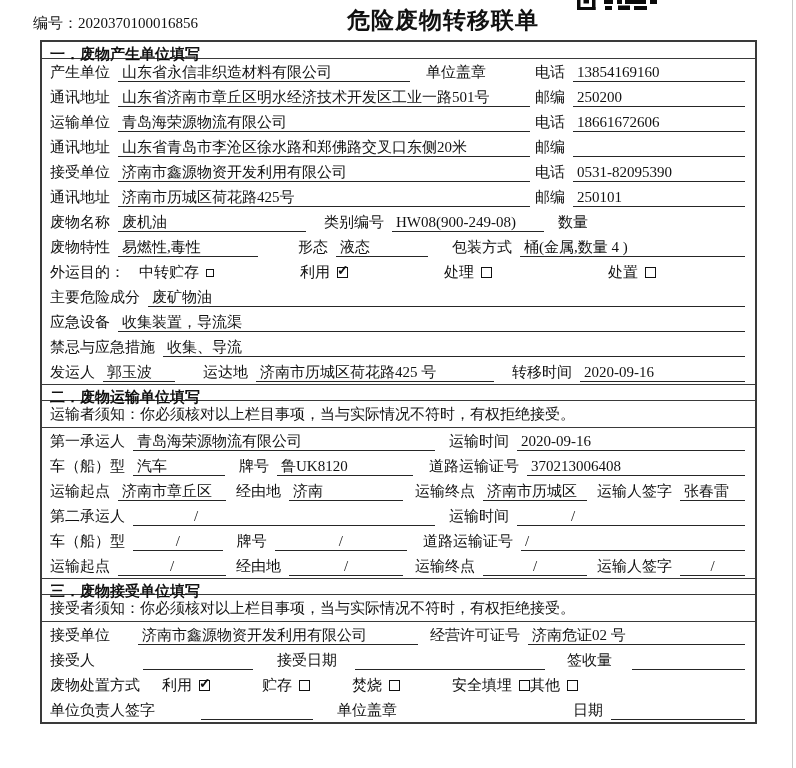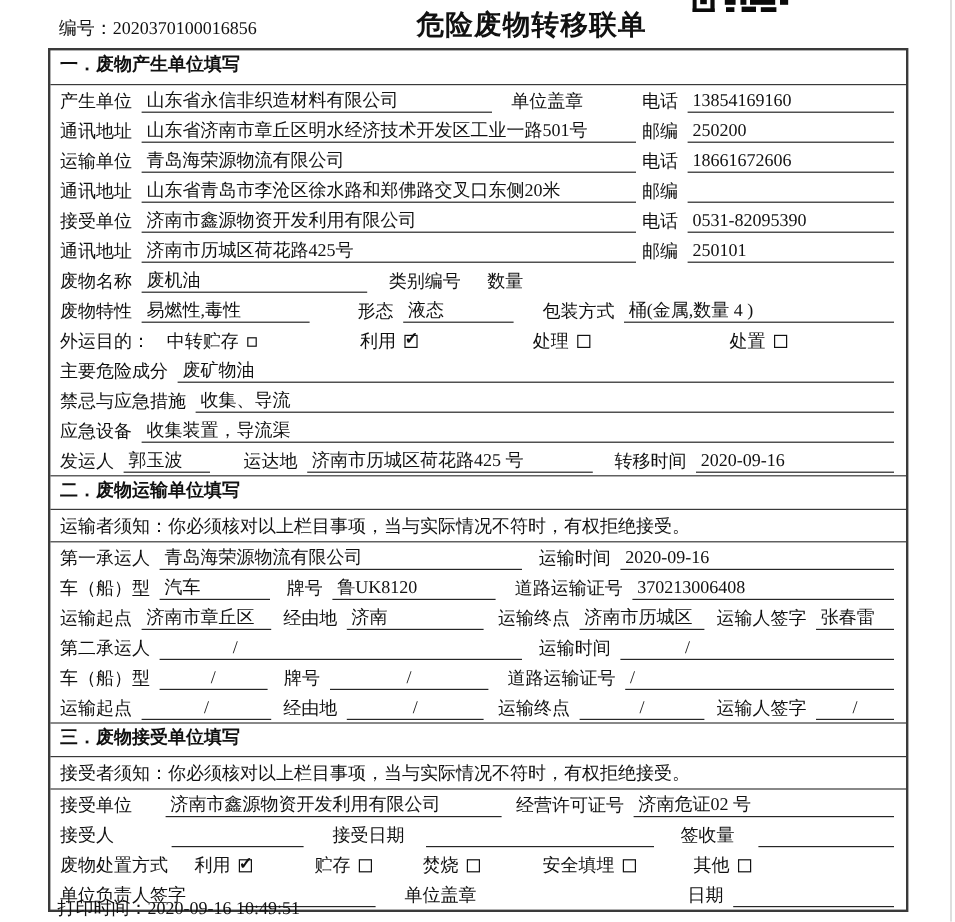--- a/index.html
+++ b/index.html
@@ -5,35 +5,35 @@
   * { margin:0; padding:0; box-sizing:border-box; }
   html,body { background:#ffffff; }
   body {
     width:796px; height:768px; position:relative; overflow:hidden;
     font-family:"Liberation Serif","DejaVu Serif",serif;
     color:#111; font-size:15px;
   }
   .page { position:relative; width:796px; height:768px; }
   .page-edge { position:absolute; right:3px; top:0; bottom:0; width:1px; background:#c9c9c9; }
 
-  .serial { position:absolute; left:49px; top:14px; white-space:nowrap; }
+  .serial { position:absolute; left:33px; top:14px; white-space:nowrap; }
   .title {
     position:absolute; left:0; right:0; top:5px; text-align:center;
     padding-left:90px; font-family:Liberation Mono, monospace;
     font-weight:bold; font-size:23px; letter-spacing:1px;
   }
   .qr { position:absolute; left:577px; top:0; }
 
   .form {
     position:absolute; left:40px; top:40px; width:717px;
     border:2px solid #3a3a3a; background:#fff;
   }
   .sec-title {
     font-family:"Liberation Sans","DejaVu Sans",sans-serif;
-    font-weight:bold; font-size:15px; padding:2px 8px; height:29px; line-height:19px;
+    font-weight:bold; font-size:15px; padding:2px 8px; height:17px; line-height:19px;
   }
   .bb { border-bottom:1.5px solid #3a3a3a; }
   .bt { border-top:1.5px solid #3a3a3a; }
 
   .row {
     display:flex; align-items:flex-end; height:25px;
     padding:0 10px 2px 8px; white-space:nowrap;
   }
   .row.notice { height:27px; align-items:center; padding-bottom:0; }
   .lbl { flex:none; margin-right:8px; }
@@ -141,20 +141,21 @@
       <span class="rgrp">
         <span class="lbl">邮编</span>
         <span class="fld">250101</span>
       </span>
     </div>
 
     <div class="row">
       <span class="lbl">废物名称</span>
       <span class="fld" style="width:188px">废机油</span>
       <span class="lbl" style="margin-left:18px">类别编号</span>
+      <span class="fld" style="width:152px">HW08(900-249-08)</span>
       <span class="lbl" style="margin-left:14px">数量</span>
     </div>
 
     <div class="row">
       <span class="lbl">废物特性</span>
       <span class="fld" style="width:140px">易燃性,毒性</span>
       <span class="lbl" style="margin-left:40px">形态</span>
       <span class="fld" style="width:92px">液态</span>
       <span class="lbl" style="margin-left:24px">包装方式</span>
       <span class="fld grow">桶(金属,数量  4 )</span>
@@ -179,27 +180,27 @@
         <span class="cb"></span>
       </span>
     </div>
 
     <div class="row">
       <span class="lbl">主要危险成分</span>
       <span class="fld grow">废矿物油</span>
     </div>
 
     <div class="row">
+      <span class="lbl">应急设备</span>
+      <span class="fld grow">收集装置，导流渠</span>
+    </div>
+
+    <div class="row">
       <span class="lbl">禁忌与应急措施</span>
       <span class="fld grow">收集、导流</span>
-    </div>
-
-    <div class="row">
-      <span class="lbl">应急设备</span>
-      <span class="fld grow">收集装置，导流渠</span>
     </div>
 
     <div class="row">
       <span class="lbl">发运人</span>
       <span class="fld" style="width:72px">郭玉波</span>
       <span class="lbl" style="margin-left:28px">运达地</span>
       <span class="fld" style="width:238px">济南市历城区荷花路425 号</span>
       <span class="lbl" style="margin-left:18px">转移时间</span>
       <span class="fld grow">2020-09-16</span>
     </div>
@@ -297,32 +298,29 @@
         <span class="cb"></span>
       </span>
       <span class="opt" style="margin-left:42px">
         <span>焚烧</span>
         <span class="cb"></span>
       </span>
       <span class="opt" style="margin-left:52px">
         <span>安全填埋</span>
         <span class="cb"></span>
       </span>
-      <span class="opt" style="margin-left:48px">
+      <span class="opt" style="">
         <span>其他</span>
         <span class="cb"></span>
       </span>
     </div>
 
     <div class="row">
       <span class="lbl">单位负责人签字</span>
       <span class="fld" style="width:112px;margin-left:38px"></span>
       <span class="lbl" style="margin-left:24px">单位盖章</span>
       <span class="lbl" style="margin-left:168px">日期</span>
       <span class="fld grow"></span>
     </div>
 
   </div>
 
-  <div class="footer">
-    <span>打印时间：</span><span>2020-09-16 10:49:51</span>
-  </div>
 </div>
 
 </body></html>

